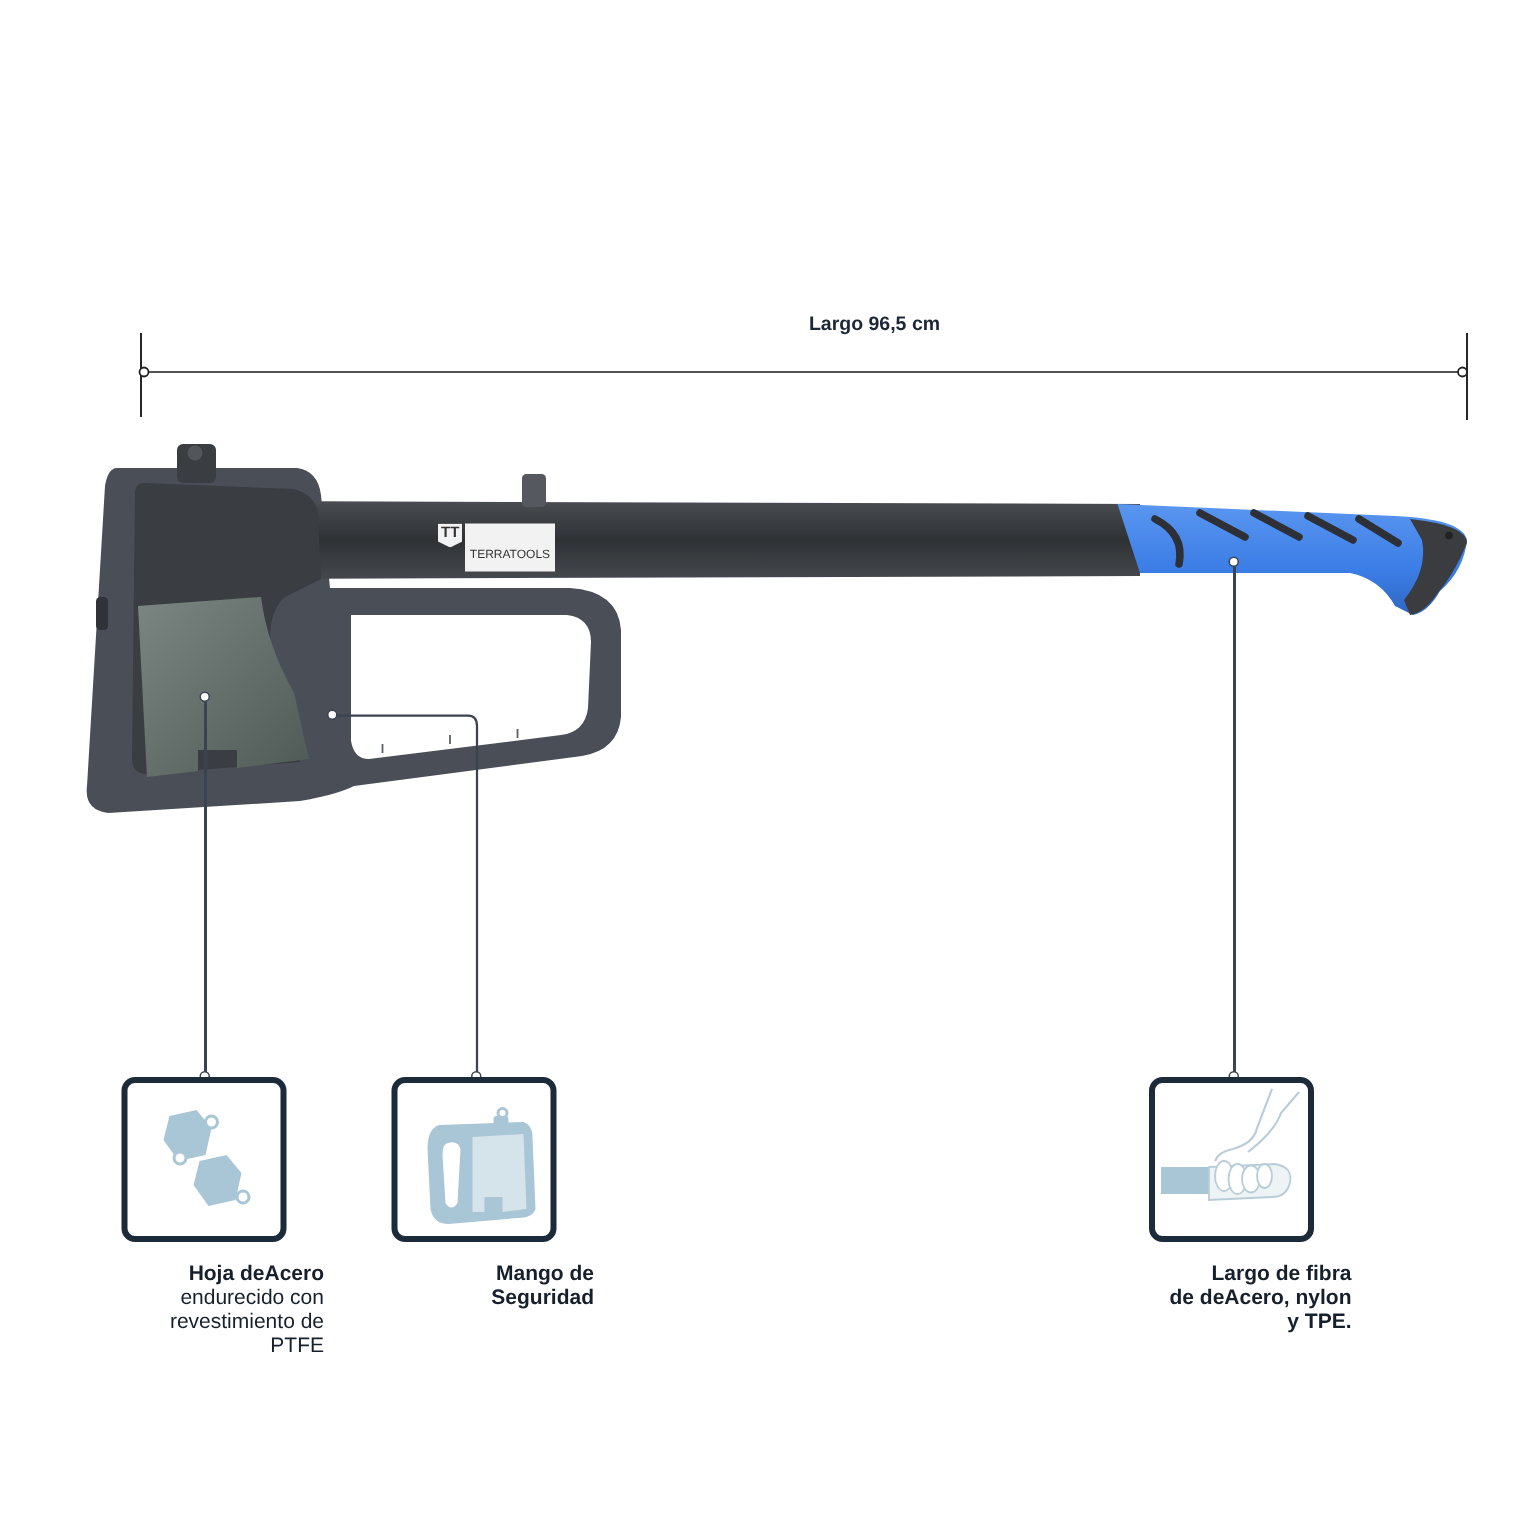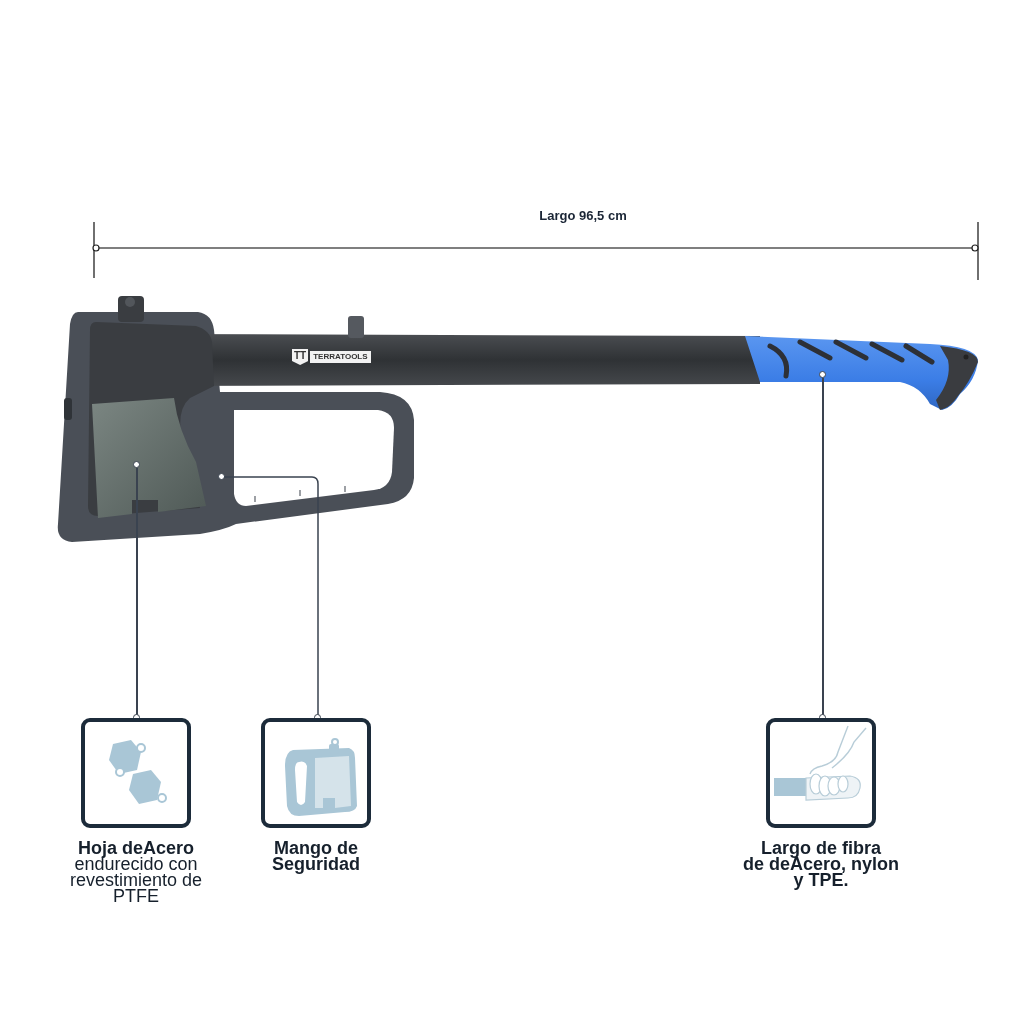--- a/index.html
+++ b/index.html
@@ -1,20 +1,20 @@
 <!DOCTYPE html>
 <html><head>
 <meta charset="utf-8">
 <style>
   html, body { margin: 0; padding: 0; }
   body { width: 1024px; height: 1024px; background: #ffffff; position: relative; overflow: hidden; font-family: "Liberation Sans", "DejaVu Sans", sans-serif; color: #14202e; }
   .abs { position: absolute; }
   .dim-label { left: 0; width: 1166px; top: 208px; text-align: center; font-weight: bold; font-size: 13px; color: #1b2636; }
   .feature-card { width: 110px; height: 110px; border: 4px solid #1c2b3a; border-radius: 9px; background: #fff; box-sizing: border-box; }
-  .feature-text { text-align: center; font-size: 18px; line-height: 16px; color: #16202c; }
+  .feature-text { text-align: right; font-size: 14px; line-height: 16px; color: #16202c; }
   .feature-text b { font-weight: bold; display: block; }
   .callout-line { background: #3a4350; width: 1.5px; }
   .dot { width: 7px; height: 7px; border-radius: 50%; background: #fff; border: 1.5px solid #3a4350; box-sizing: border-box; }
 </style>
 </head>
 <body>
 
 <div class="abs dim-label" style="left:0;width:1166px;">Largo 96,5 cm</div>
 
 <svg class="abs" style="left:0;top:0;" width="1024" height="300">
@@ -70,23 +70,23 @@
 
   <rect x="64" y="398" width="8" height="22" rx="3" fill="#2f3338"></rect>
 
   <g stroke="#5b6068" stroke-width="1.2">
     <line x1="255" y1="496" x2="255" y2="502"></line>
     <line x1="300" y1="490" x2="300" y2="496"></line>
     <line x1="345" y1="486" x2="345" y2="492"></line>
   </g>
 </svg>
 
-<div class="abs" style="left:292px;top:349px;height:16px;display:flex;align-items:center;gap:2px;">
+<div class="abs" style="left:292px;top:349px;height:16px;display:flex;gap:2px;">
   <span style="background:#f2f2f2;color:#333;font-weight:bold;font-size:10px;padding:1px 2px;clip-path:polygon(0 0,100% 0,100% 75%,50% 100%,0 75%);height:14px;line-height:12px;">TT</span>
-  <span style="background:#f2f2f2;color:#333;font-weight:bold;font-size:8px;padding:1px 3px;line-height:10px;">TERRATOOLS</span>
+  <span style="background:#f2f2f2;color:#333;font-weight:normal;font-size:8px;padding:16px 3px;line-height:10px;">TERRATOOLS</span>
 </div>
 
 <div class="abs dot" style="left:133px;top:461px;"></div>
 <div class="abs callout-line" style="left:136px;top:468px;height:248px;"></div>
 <div class="abs dot" style="left:133px;top:714px;"></div>
 
 <div class="abs dot" style="left:218px;top:473px;"></div>
 <svg class="abs" style="left:224px;top:474px;" width="100" height="250">
   <path d="M0 3 L88 3 Q94 3 94 10 L94 244" fill="none" stroke="#3a4350" stroke-width="1.5"></path>
 </svg>

